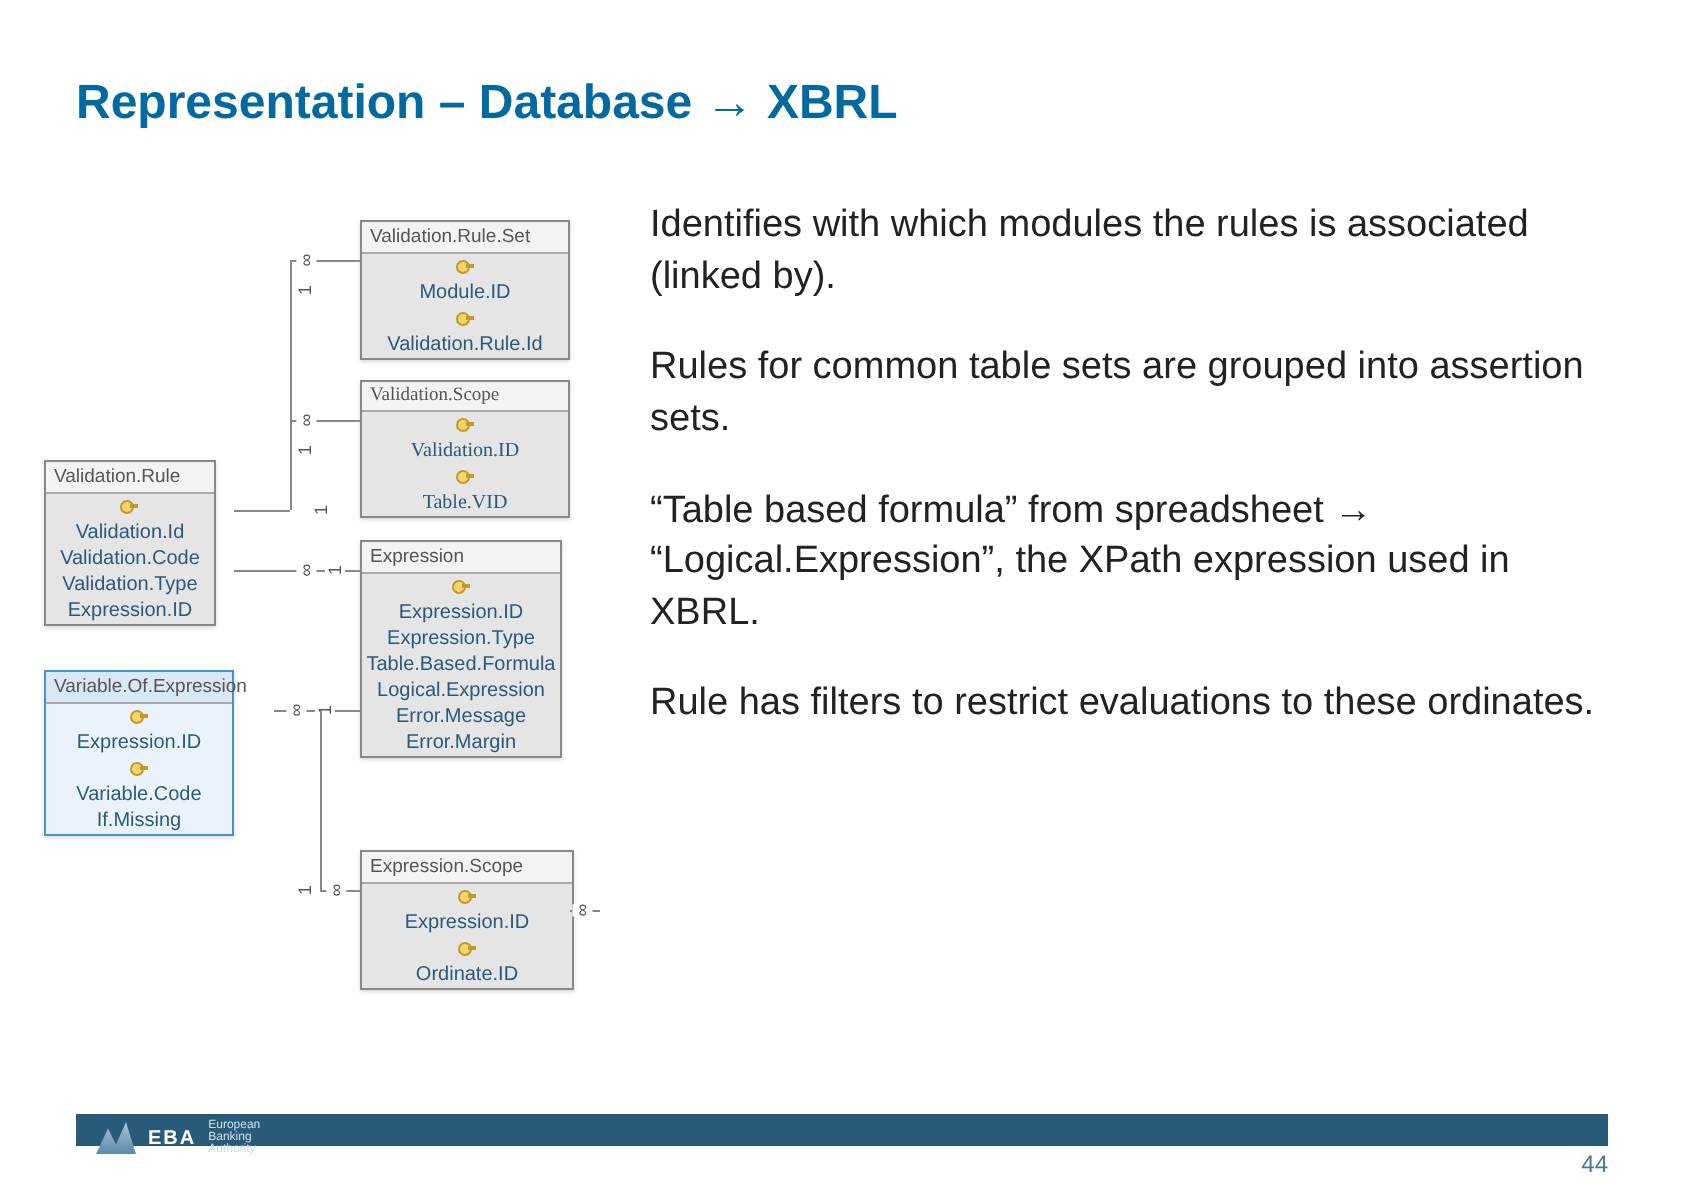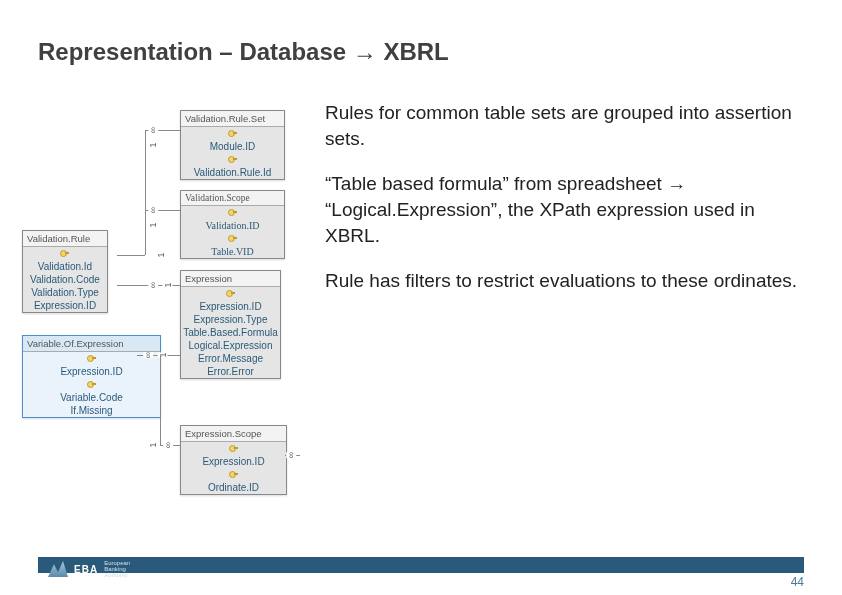--- a/index.html
+++ b/index.html
@@ -1,18 +1,18 @@
 <!DOCTYPE html>
 <html><head>
 <meta charset="utf-8">
 <style>
 * { margin: 0; padding: 0; box-sizing: border-box; }
 body { width: 842px; height: 595px; font-family: Arial, sans-serif; background: #fff; position: relative; overflow: hidden; }
 .slide { width: 100%; height: 100%; position: relative; }
-.title { position: absolute; top: 38px; left: 38px; font-size: 24px; font-weight: bold; color: #404040; }
+.title { position: absolute; top: 38px; left: 38px; font-size: 24px; font-weight: bold; color: #0369a1; }
 .diagram { position: absolute; top: 95px; left: 20px; width: 290px; height: 420px; }
 .dbox { position: absolute; background: #e5e5e5; border: 1px solid #888; font-size: 10px; color: #2a5a7a; box-shadow: 0 1px 2px rgba(0,0,0,0.15); }
 .dbox.sel { border-color: #4a90d0; background: #eaf3fb; }
 .dbox .hdr { padding: 2px 4px; border-bottom: 1px solid #aaa; font-weight: normal; color: #555; background: #f3f3f3; font-size: 9.5px; }
 .dbox.sel .hdr { background: #d9e8f5; }
 .dbox .row { padding: 1px 4px; white-space: nowrap; display: flex; align-items: center; gap: 3px; flex-direction: column; }
 .key { display: inline-block; width: 10px; height: 10px; position: relative; }
 .key::before { content: ""; position: absolute; left: 0; top: 2px; width: 5px; height: 5px; border: 1px solid #c29a28; border-radius: 50%; background: #f5d56b; }
 .key::after { content: ""; position: absolute; left: 5px; top: 4px; width: 4px; height: 2px; background: #c29a28; }
 .conn { position: absolute; background: #888; }
@@ -89,25 +89,25 @@
       <div class="row">
           <span>Table.Based.Formula</span>
         </div>
       <div class="row">
           <span>Logical.Expression</span>
         </div>
       <div class="row">
           <span>Error.Message</span>
         </div>
       <div class="row">
-          <span>Error.Error</span>
+          <span>Error.Margin</span>
         </div>
     </div>
 
-    <div class="dbox sel" style="left:2px; top:240px; width:139px;">
+    <div class="dbox sel" style="left:2px; top:240px; width:95px;">
       <div class="hdr">Variable.Of.Expression</div>
       <div class="row">
           <span class="key"></span>
           <span>Expression.ID</span>
         </div>
       <div class="row">
           <span class="key"></span>
           <span>Variable.Code</span>
         </div>
       <div class="row">
@@ -149,20 +149,21 @@
     <div class="conn v" style="left:140px; top:260px; height:90px;"></div>
     <div class="conn h" style="left:140px; top:350px; width:20px;"></div>
     <div class="card" style="left:145px; top:345px;">∞</div>
     <div class="card" style="left:130px; top:345px;">1</div>
 
     <div class="conn h" style="left:265px; top:360px; width:15px;"></div>
     <div class="card" style="left:268px; top:355px;">∞</div>
   </div>
 
   <div class="content">
+    <p>Identifies with which modules the rules is associated (linked by).</p>
     <p>Rules for common table sets are grouped into assertion sets.</p>
     <p>“Table based formula” from spreadsheet → “Logical.Expression”, the XPath expression used in XBRL.</p>
     <p>Rule has filters to restrict evaluations to these ordinates.</p>
   </div>
 
   <div class="footer">
     <div class="logo">
       <div class="logo-mark"></div>
       <div>
         <div class="logo-text">EBA</div>

